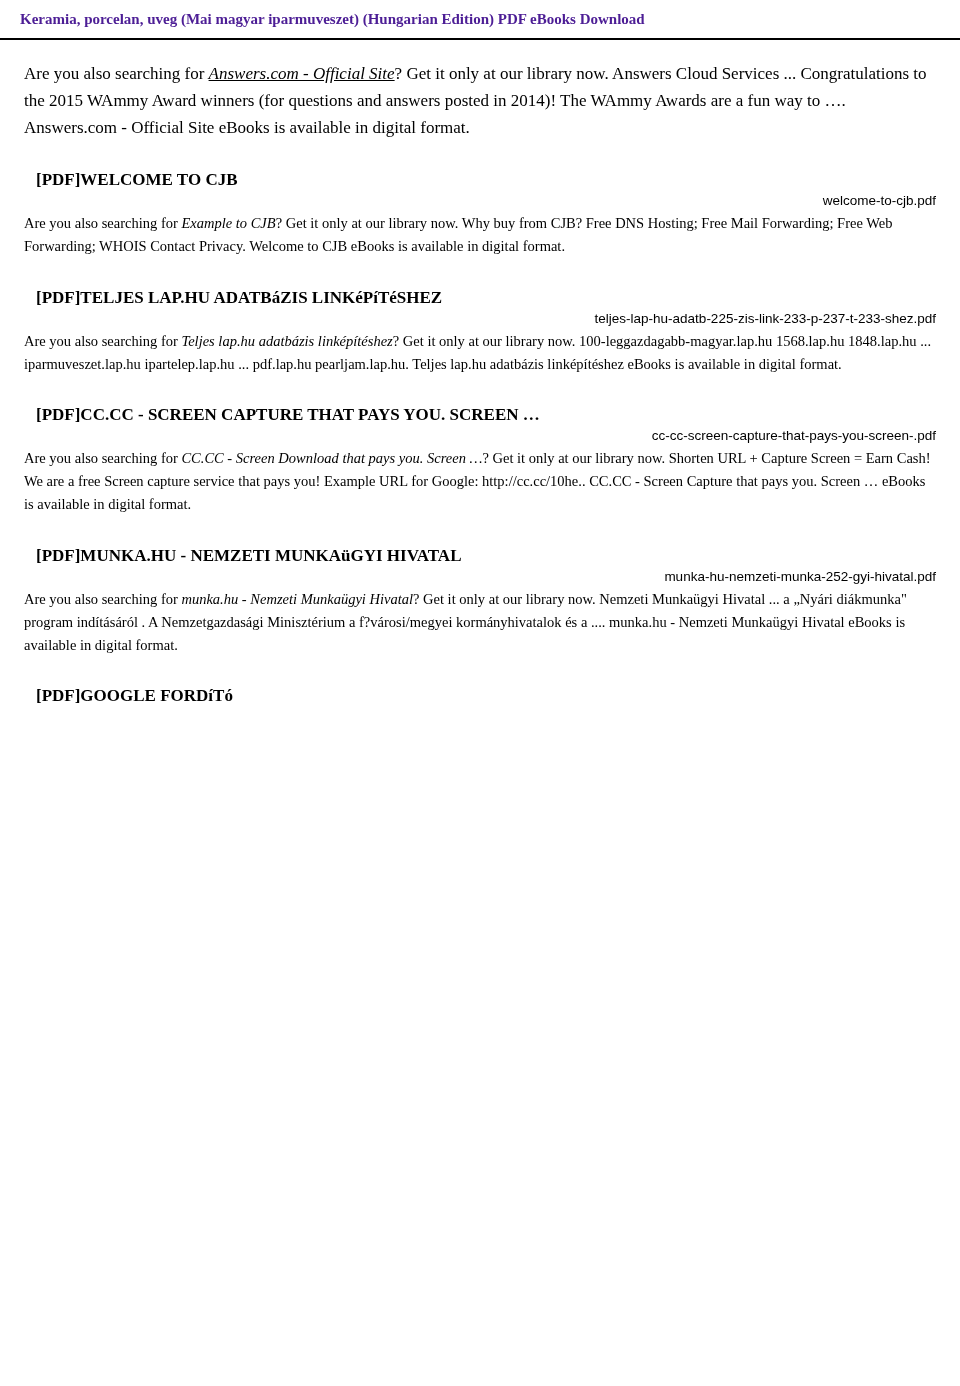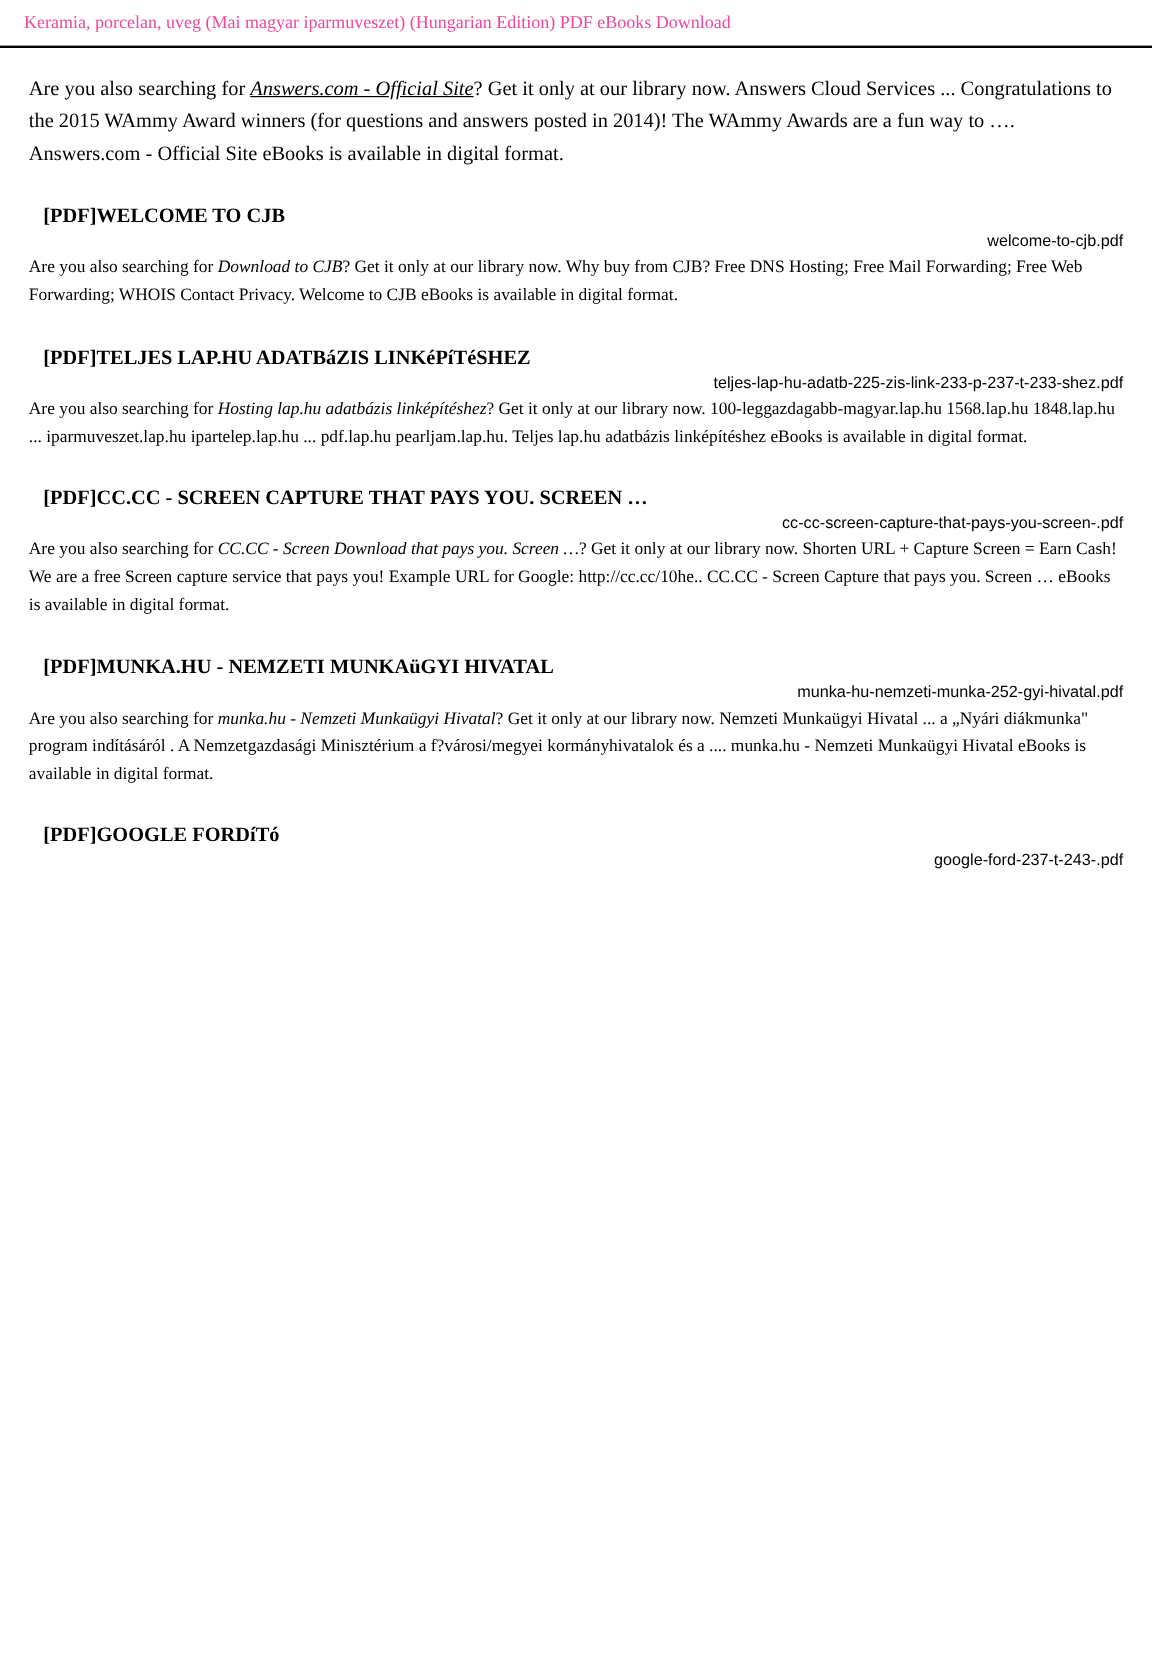--- a/index.html
+++ b/index.html
@@ -14,22 +14,22 @@
       background: #fff;
       padding: 0;
     }
     .page-header {
       background: #fff;
       padding: 10px 20px 8px 20px;
       border-bottom: 2px solid #000;
     }
     .page-title {
       font-size: 15px;
-      font-weight: normal;
-      color: #ec4899;
+      font-weight: bold;
+      color: #4c1d95;
       line-height: 1.3;
     }
     .content-area {
       padding: 20px 24px 20px 24px;
     }
     .search-result {
       margin-bottom: 28px;
     }
     .search-result-intro {
       font-size: 17px;
@@ -77,29 +77,29 @@
   <div class="search-result">
     <p class="search-result-intro">
       <span>Are you also searching for </span><em><a href="#" style="color:#000;">Answers.com - Official Site</a></em><span>? Get it only at our library now. Answers Cloud Services ... Congratulations to the 2015 WAmmy Award winners (for questions and answers posted in 2014)! The WAmmy Awards are a fun way to …. Answers.com - Official Site eBooks is available in digital format.</span>
     </p>
   </div>
 
   <div class="search-result">
     <h2 class="result-title">[PDF]WELCOME TO CJB</h2>
     <div class="result-url">welcome-to-cjb.pdf</div>
     <p class="result-description">
-      <span>Are you also searching for </span><em>Download to CJB</em><span>? Get it only at our library now. Why buy from CJB? Free DNS Hosting; Free Mail Forwarding; Free Web Forwarding; WHOIS Contact Privacy. Welcome to CJB eBooks is available in digital format.</span>
+      <span>Are you also searching for </span><em>Example to CJB</em><span>? Get it only at our library now. Why buy from CJB? Free DNS Hosting; Free Mail Forwarding; Free Web Forwarding; WHOIS Contact Privacy. Welcome to CJB eBooks is available in digital format.</span>
     </p>
   </div>
 
   <div class="search-result">
     <h2 class="result-title">[PDF]TELJES LAP.HU ADATBáZIS LINKéPíTéSHEZ</h2>
     <div class="result-url">teljes-lap-hu-adatb-225-zis-link-233-p-237-t-233-shez.pdf</div>
     <p class="result-description">
-      <span>Are you also searching for </span><em>Hosting lap.hu adatbázis linképítéshez</em><span>? Get it only at our library now. 100-leggazdagabb-magyar.lap.hu 1568.lap.hu 1848.lap.hu ... iparmuveszet.lap.hu ipartelep.lap.hu ... pdf.lap.hu pearljam.lap.hu. Teljes lap.hu adatbázis linképítéshez eBooks is available in digital format.</span>
+      <span>Are you also searching for </span><em>Teljes lap.hu adatbázis linképítéshez</em><span>? Get it only at our library now. 100-leggazdagabb-magyar.lap.hu 1568.lap.hu 1848.lap.hu ... iparmuveszet.lap.hu ipartelep.lap.hu ... pdf.lap.hu pearljam.lap.hu. Teljes lap.hu adatbázis linképítéshez eBooks is available in digital format.</span>
     </p>
   </div>
 
   <div class="search-result">
     <h2 class="result-title">[PDF]CC.CC - SCREEN CAPTURE THAT PAYS YOU. SCREEN …</h2>
     <div class="result-url">cc-cc-screen-capture-that-pays-you-screen-.pdf</div>
     <p class="result-description">
       <span>Are you also searching for </span><em>CC.CC - Screen Download that pays you. Screen …</em><span>? Get it only at our library now. Shorten URL + Capture Screen = Earn Cash! We are a free Screen capture service that pays you! Example URL for Google: http://cc.cc/10he.. CC.CC - Screen Capture that pays you. Screen … eBooks is available in digital format.</span>
     </p>
   </div>
@@ -107,16 +107,15 @@
   <div class="search-result">
     <h2 class="result-title">[PDF]MUNKA.HU - NEMZETI MUNKAüGYI HIVATAL</h2>
     <div class="result-url">munka-hu-nemzeti-munka-252-gyi-hivatal.pdf</div>
     <p class="result-description">
       <span>Are you also searching for </span><em>munka.hu - Nemzeti Munkaügyi Hivatal</em><span>? Get it only at our library now. Nemzeti Munkaügyi Hivatal ... a „Nyári diákmunka" program indításáról . A Nemzetgazdasági Minisztérium a f?városi/megyei kormányhivatalok és a .... munka.hu - Nemzeti Munkaügyi Hivatal eBooks is available in digital format.</span>
     </p>
   </div>
 
   <div class="search-result">
     <h2 class="result-title">[PDF]GOOGLE FORDíTó</h2>
-    <div class="result-url">google-ford-237-t-243-.pdf</div>
   </div>
 
 </div>
 
 </body></html>

